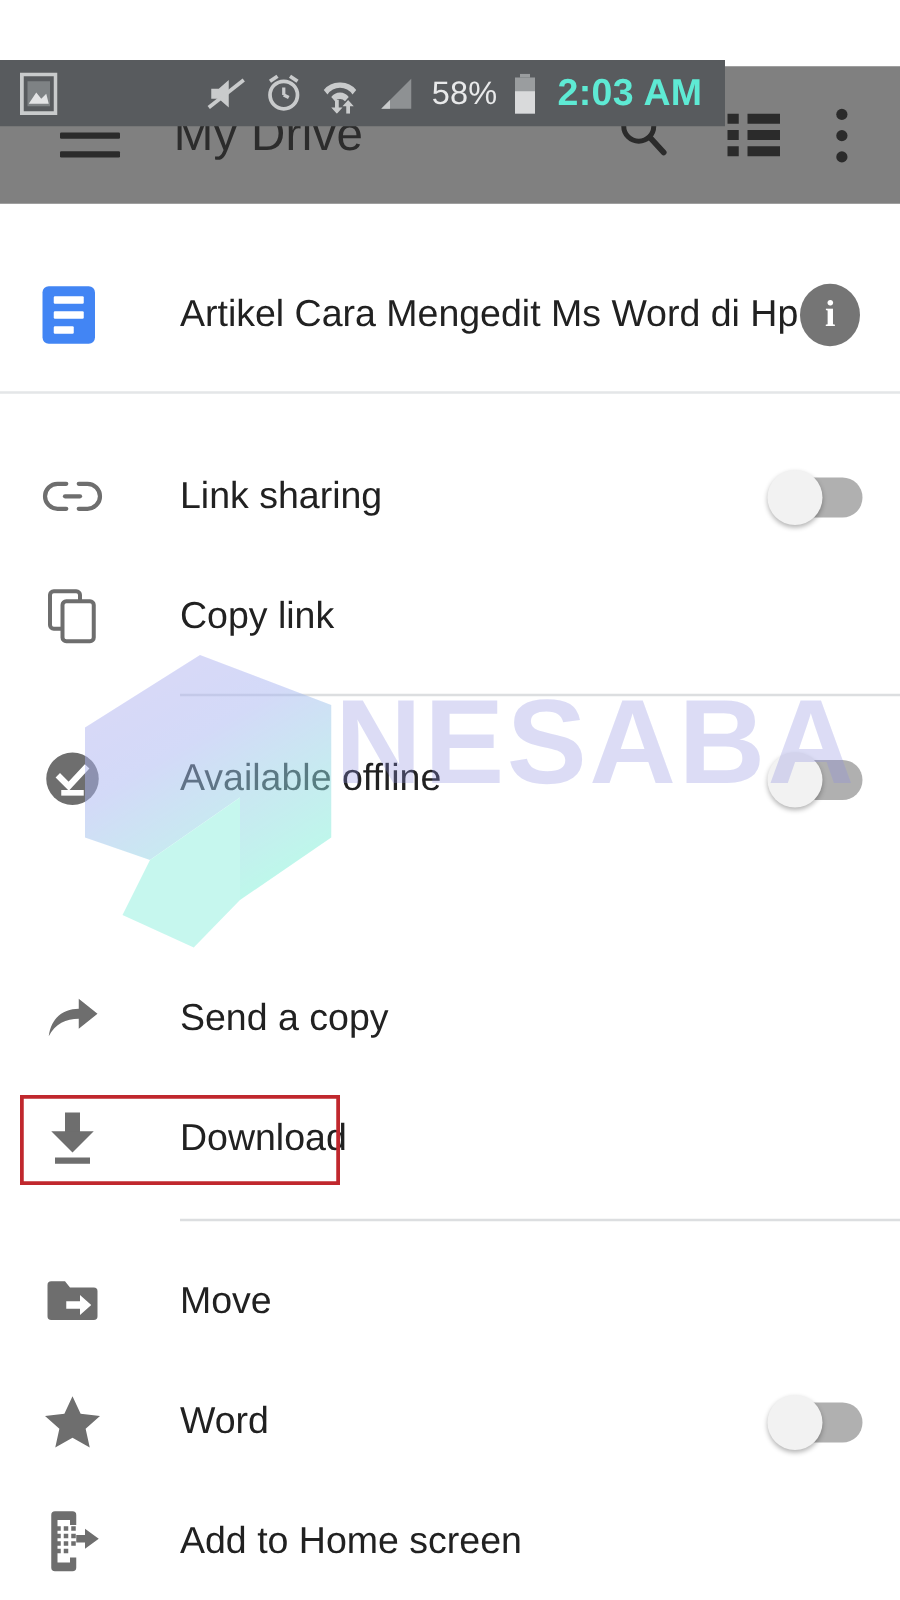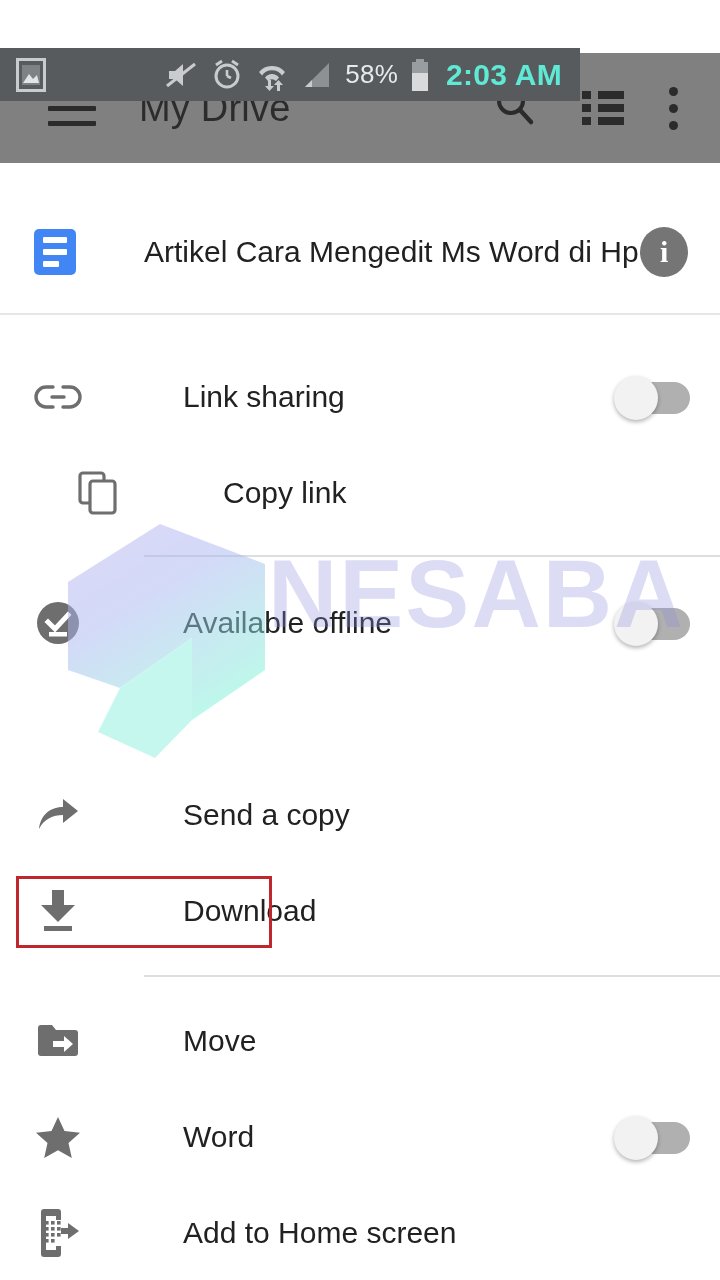--- a/index.html
+++ b/index.html
@@ -70,21 +70,21 @@
   .file-name { margin-left: 68px; font-size: 30px; color: #212121; white-space: nowrap; overflow: hidden; }
   .info-btn {
     margin-left: auto; margin-right: 32px; width: 50px; height: 50px; border-radius: 50%;
     background: #757575; color: #fff; display: flex; align-items: center; justify-content: center;
     font-size: 30px; font-weight: bold; font-family: "Liberation Serif", serif; line-height: 1;
   }
 
   .divider-full { position: absolute; left: 0; width: 720px; height: 2px; background: #e4e6e8; }
   .divider-inset { position: absolute; left: 144px; width: 576px; height: 2px; background: #dcdee0; }
 
-  .menu-item { position: absolute; left: 0; width: 720px; height: 96px; display: flex; align-items: center; gap: 39px; }
+  .menu-item { position: absolute; left: 0; width: 720px; height: 96px; display: flex; align-items: center; }
   .mi-icon { width: 60px; margin-left: 28px; display: flex; align-items: center; justify-content: center; flex: none; }
   .mi-label { margin-left: 56px; font-size: 30px; color: #212121; white-space: nowrap; }
   .mi-toggle { margin-left: auto; margin-right: 30px; position: relative; width: 76px; height: 42px; flex: none; }
   .mi-toggle .track { position: absolute; right: 0; top: 6px; width: 56px; height: 32px; border-radius: 16px; background: #b0b0b0; }
   .mi-toggle .thumb {
     position: absolute; left: 0; top: 0; width: 44px; height: 44px; border-radius: 50%;
     background: #f2f2f2; box-shadow: 0 2px 4px rgba(0,0,0,.30);
   }
 
   .highlight-box {
@@ -222,21 +222,21 @@
           <path d="M29 5 H36 a10 10 0 0 1 0 20 h-7" fill="none" stroke="#6e6e6e" stroke-width="3.4" stroke-linecap="round"></path>
         </svg>
       </span>
       <span class="mi-label">Link sharing</span>
       <span class="mi-toggle">
         <span class="track"></span>
           <span class="thumb"></span>
       </span>
     </div>
 
-    <div class="menu-item" style="top:282px;padding-left:40px;">
+    <div class="menu-item" style="top:282px;">
       <span class="mi-icon">
         <svg width="42" height="46" viewBox="0 0 42 46">
           <rect x="3" y="3" width="24" height="30" rx="3" fill="none" stroke="#6e6e6e" stroke-width="3.2"></rect>
           <rect x="13" y="11" width="25" height="32" rx="3" fill="#ffffff" stroke="#6e6e6e" stroke-width="3.2"></rect>
         </svg>
       </span>
       <span class="mi-label">Copy link</span>
     </div>
 
     <div class="divider-inset" style="top:392px;"></div>

